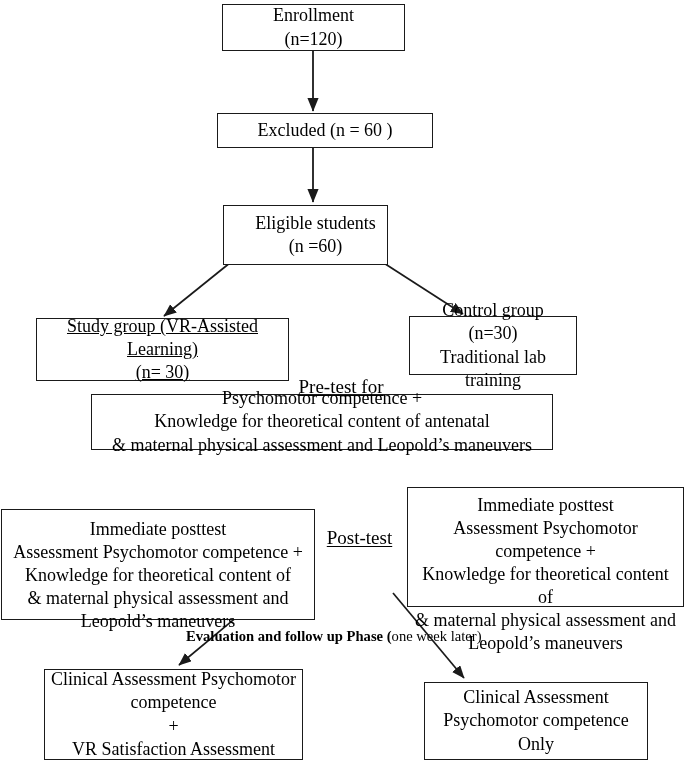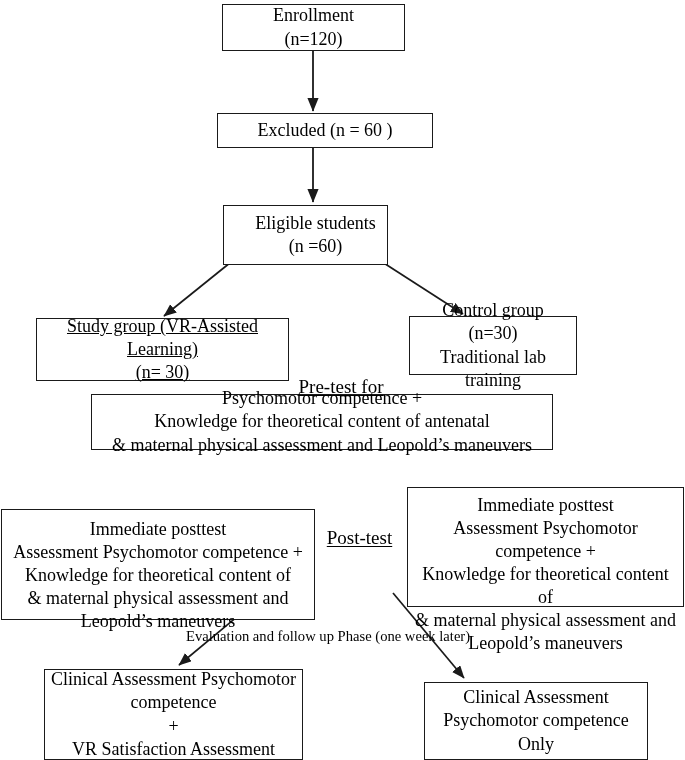--- a/index.html
+++ b/index.html
@@ -49,21 +49,21 @@
     text-underline-offset: 2px;
   }
   .phase-label {
     position: absolute;
     z-index: 6;
     font-size: 14.6px;
     white-space: nowrap;
     background: transparent;
   }
   .phase-label .bold {
-    font-weight: normal;
+    font-weight: bold;
   }
   svg.edges {
     position: absolute;
     left: 0;
     top: 0;
     width: 685px;
     height: 760px;
     z-index: 1;
     pointer-events: none;
   }

